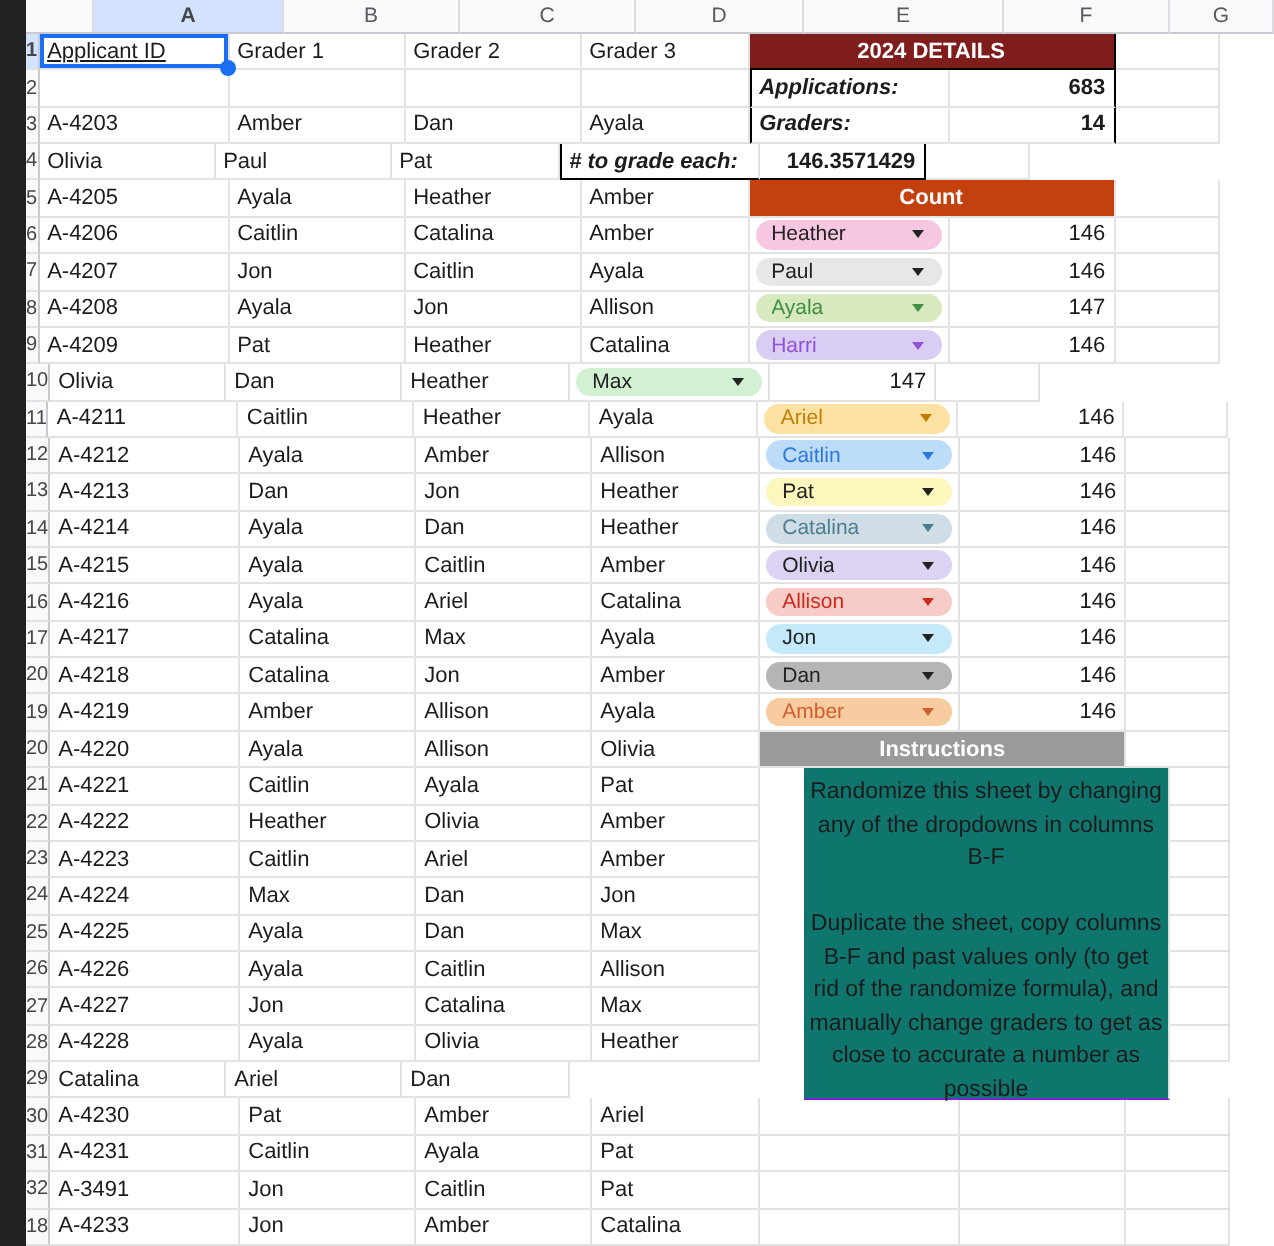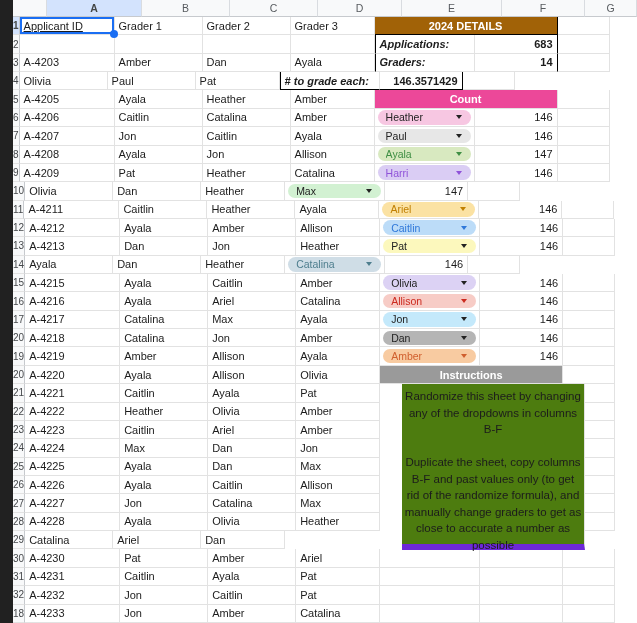--- a/index.html
+++ b/index.html
@@ -38,38 +38,38 @@
 
   
   .sel-cell { position:relative; box-shadow:inset 0 0 0 2px #1a6ef3; overflow:visible; z-index:5;text-decoration:underline; }
   .fill-handle { position:absolute; right:-4px; bottom:-4px; width:8px; height:8px;
                  border-radius:50%; background:#1a6ef3; z-index:6; }
 
   
   .bar { display:flex; align-items:center; justify-content:center;
          font-size:11px; font-weight:bold; color:#fff;
          border-right:1px solid #e2e2e2; border-bottom:1px solid #e2e2e2; }
-  .bar.black { background:#a16207; border-color:#000; }
+  .bar.black { background:#7f1d1d; border-color:#000; }
 
   
   .det-label { font-weight:bold; font-style:italic; border-left:1px solid #000; }
   .det-value { font-weight:bold; border-right:1px solid #000; }
   .det-bottom { border-bottom:1px solid #000; }
 
   
   .chip { display:flex; align-items:center; height:14.5px; width:calc(100% - 6px);
           margin:0 3px; border-radius:8px; padding:0 9px 0 8px; font-size:10.5px; }
   .chip-name { white-space:nowrap; overflow:hidden; }
   .chip-arrow { width:0; height:0; margin-left:auto;
                 border-left:3.5px solid transparent; border-right:3.5px solid transparent;
                 border-top:4px solid currentColor; }
 
   
   #instr-block { position:absolute; left:389px; top:384.28px; width:183px; height:165.28px;
-                 background:#4d7c0f; border-right:1px solid #e2e2e2; border-bottom:6px solid #6d28d9;
+                 background:#0f766e; border-right:1px solid #e2e2e2; border-bottom:1px solid #6d28d9;
                  font-size:11.5px; line-height:16.5px; color:#1c1c1c; text-align:center;
                  padding:4px 2px 0 2px; z-index:4; }
   .instr-gap { height:16.5px; }
 </style>
 </head>
 <body>
 
 <div id="stage">
   <div id="dark-strip"></div>
 
@@ -122,21 +122,21 @@
           <div class="cell c-e det-label det-bottom"># to grade each:</div>
           <div class="cell c-f num det-value det-bottom">146.3571429</div>
           <div class="cell c-g"></div>
         </div>
         <div class="row">
           <div class="gut">5</div>
           <div class="cell c-a">A-4205</div>
           <div class="cell c-b">Ayala</div>
           <div class="cell c-c">Heather</div>
           <div class="cell c-d">Amber</div>
-          <div class="bar c-ef" style="background: #ec4899;">Count</div>
+          <div class="bar c-ef" style="background: #c2410c;">Count</div>
           <div class="cell c-g"></div>
         </div>
         <div class="row">
           <div class="gut">6</div>
           <div class="cell c-a">A-4206</div>
           <div class="cell c-b">Caitlin</div>
           <div class="cell c-c">Catalina</div>
           <div class="cell c-d">Amber</div>
           <div class="cell c-e" style="padding-left: 0px;">
             <div class="chip" style="background: rgb(247, 199, 226); color: rgb(34, 34, 34);">
@@ -246,20 +246,21 @@
             <div class="chip" style="background: rgb(252, 248, 189); color: rgb(34, 34, 34);">
               <div class="chip-name">Pat</div>
               <div class="chip-arrow"></div>
             </div>
           </div>
           <div class="cell c-f num">146</div>
           <div class="cell c-g"></div>
         </div>
         <div class="row">
           <div class="gut">14</div>
+          <div class="cell c-a">A-4214</div>
           <div class="cell c-b">Ayala</div>
           <div class="cell c-c">Dan</div>
           <div class="cell c-d">Heather</div>
           <div class="cell c-e" style="padding-left: 0px;">
             <div class="chip" style="background: rgb(207, 221, 230); color: rgb(78, 126, 142);">
               <div class="chip-name">Catalina</div>
               <div class="chip-arrow"></div>
             </div>
           </div>
           <div class="cell c-f num">146</div>
@@ -453,21 +454,21 @@
           <div class="cell c-a">A-4231</div>
           <div class="cell c-b">Caitlin</div>
           <div class="cell c-c">Ayala</div>
           <div class="cell c-d">Pat</div>
           <div class="cell c-e"></div>
           <div class="cell c-f"></div>
           <div class="cell c-g"></div>
         </div>
         <div class="row">
           <div class="gut">32</div>
-          <div class="cell c-a">A-4232</div>
+          <div class="cell c-a">A-3491</div>
           <div class="cell c-b">Jon</div>
           <div class="cell c-c">Caitlin</div>
           <div class="cell c-d">Pat</div>
           <div class="cell c-e"></div>
           <div class="cell c-f"></div>
           <div class="cell c-g"></div>
         </div>
         <div class="row">
           <div class="gut">18</div>
           <div class="cell c-a">A-4233</div>

